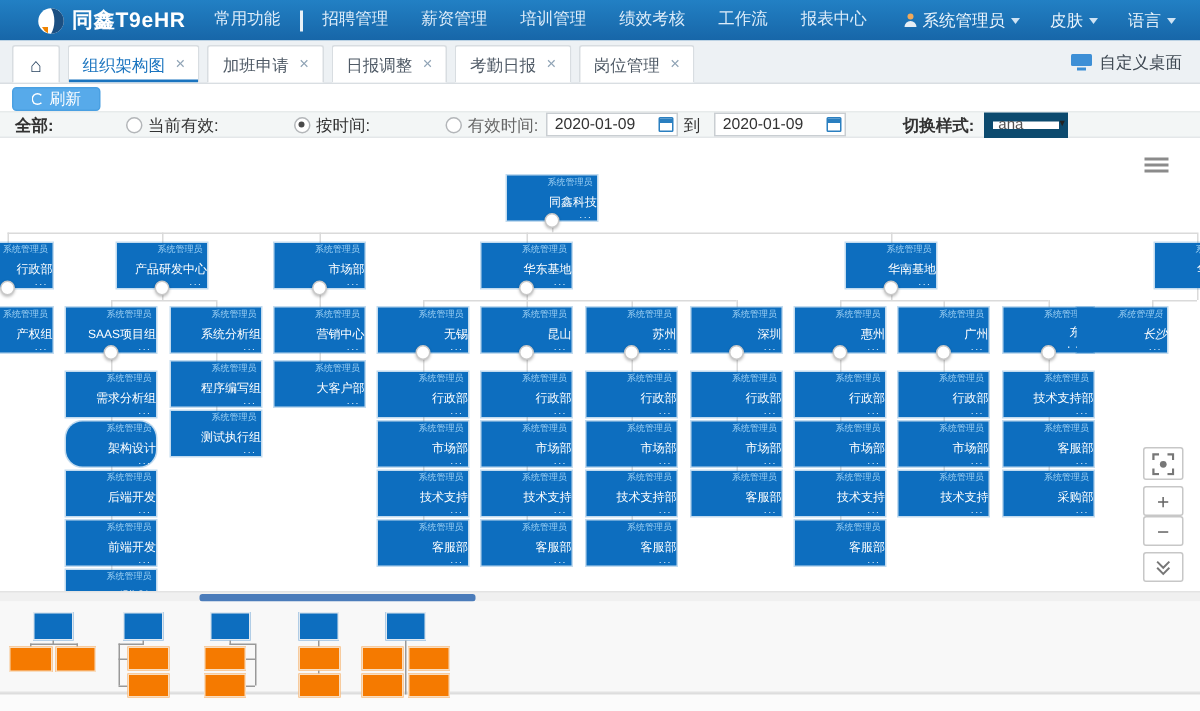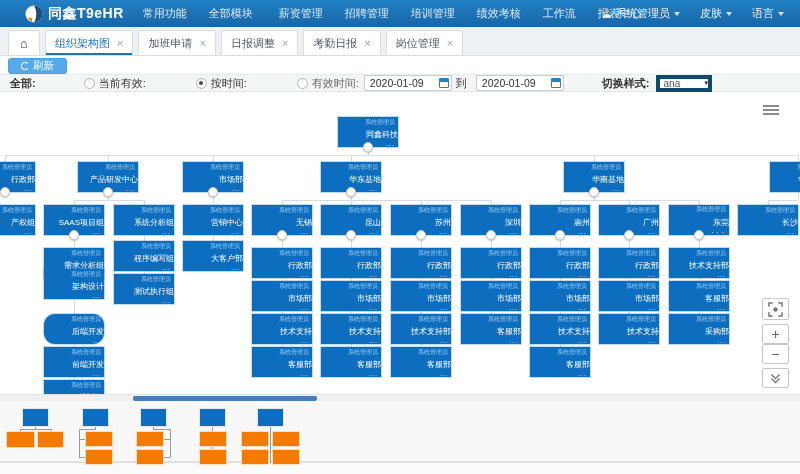--- a/index.html
+++ b/index.html
@@ -66,21 +66,21 @@
   .radio.checked:after { content:""; position:absolute; top:2.5px; left:2.5px; width:4px; height:4px;
     border-radius:50%; background:#4a4a4a; }
   .datewrap { position:relative; margin-left:5px; }
   .datewrap input { width:88px; height:16px; border:1px solid #c9ced2; font-size:10.5px; color:#333;
     padding:0 16px 0 5px; font-family:inherit; background:#fff; }
   .cal { position:absolute; right:3px; top:3px; width:10px; height:10px; border:1px solid #2a7fc0;
     border-radius:1px; }
   .cal:before { content:""; position:absolute; top:0; left:0; right:0; height:2.5px; background:#2a7fc0; }
   .to-label { margin:0 4px; color:#333; }
   .style-label { margin-left:38px; font-weight:bold; }
-  .selectbox { margin-left:6px; width:56px; height:17px; border:4px solid #0c4a6e; background:#fff;
+  .selectbox { margin-left:6px; width:56px; height:17px; border:6px solid #0c4a6e; background:#fff;
     display:flex; align-items:center; font-size:10px; color:#555; padding:0 4px; cursor:pointer;gap:23px; }
   .sel-arrow { margin-left:auto; font-size:6px; color:#222; }
 
   
   .chart-area { position:relative; height:302px; background:#fff; overflow:hidden; }
   .conn { position:absolute; background:#dadada; z-index:1; }
   .node { position:absolute; width:60px; height:30px; background:#0d6ebf; z-index:2; cursor:pointer;
     box-shadow:0 0 0 1px rgba(13,110,191,.25); }
   .node .corner { position:absolute; top:2px; right:3px; font-size:6px; color:#9ed1f4; line-height:6px; }
   .node .nlabel { position:absolute; top:13px; left:0; width:100%; text-align:right;
@@ -118,24 +118,23 @@
   <div class="logo">
     <svg width="18" height="18" viewBox="0 0 18 18">
       <circle cx="9" cy="9" r="8.5" fill="#ffffff"></circle>
       <path d="M9 .5 A8.5 8.5 0 0 1 9 17.5 C12 13 12 5 9 .5 Z" fill="#1b4f82"></path>
       <path d="M3 13 A8.5 8.5 0 0 0 7 17.2 L7 13 Z" fill="#f08300"></path>
     </svg>
     <span class="logo-text">同鑫T9eHR</span>
   </div>
   <nav id="nav-items">
       <span class="nav-item">常用功能</span>
-      <span class="nav-item">全部模块</span>
       <span class="nav-sep"></span>
+      <span class="nav-item">招聘管理</span>
       <span class="nav-item">薪资管理</span>
-      <span class="nav-item">招聘管理</span>
       <span class="nav-item">培训管理</span>
       <span class="nav-item">绩效考核</span>
       <span class="nav-item">工作流</span>
       <span class="nav-item">报表中心</span>
     </nav>
   <div class="nav-right">
     <div class="nav-user">
       <span class="user-icon"></span>
       <span>系统管理员</span>
       <span class="caret"></span>
@@ -170,20 +169,24 @@
       </div>
       <div class="tab">
         <span>考勤日报</span>
         <span class="close">×</span>
       </div>
       <div class="tab">
         <span>岗位管理</span>
         <span class="close">×</span>
       </div>
     </div>
+  <div class="custom-desktop">
+    <span class="monitor-icon"></span>
+    <span>自定义桌面</span>
+  </div>
 </div>
 
 <div class="toolbar">
   <button class="refresh-btn">
     <span class="refresh-ico"></span>
     <span>刷新</span>
   </button>
 </div>
 
 <div class="filterbar">
@@ -342,36 +345,36 @@
       <div class="node" style="left: 599px; top: 113px;">
         <span class="corner">系统管理员</span>
         <span class="nlabel">广州</span>
         <span class="more">...</span>
       </div>
       <div class="node" style="left: 669px; top: 113px; font-family: Liberation Mono, monospace;">
         <span class="corner">系统管理员</span>
         <span class="nlabel">东莞</span>
         <span class="more">...</span>
       </div>
-      <div class="node" style="left: 738px; top: 113px;">
+      <div class="node" style="left: 718px; top: 113px; font-style: italic;">
         <span class="corner">系统管理员</span>
         <span class="nlabel">长沙</span>
         <span class="more">...</span>
       </div>
       <div class="node" style="left: 44px; top: 156px;">
         <span class="corner">系统管理员</span>
         <span class="nlabel">需求分析组</span>
         <span class="more">...</span>
       </div>
-      <div class="node" style="left: 44px; top: 177px;">
+      <div class="node" style="left: 44px; top: 189px; border-radius: 11px;">
         <span class="corner">系统管理员</span>
         <span class="nlabel">架构设计</span>
         <span class="more">...</span>
       </div>
-      <div class="node" style="left: 44px; top: 222px; border-radius: 11px;">
+      <div class="node" style="left: 44px; top: 222px;">
         <span class="corner">系统管理员</span>
         <span class="nlabel">后端开发</span>
         <span class="more">...</span>
       </div>
       <div class="node" style="left: 44px; top: 255px;">
         <span class="corner">系统管理员</span>
         <span class="nlabel">前端开发</span>
         <span class="more">...</span>
       </div>
       <div class="node" style="left: 44px; top: 288px;">

